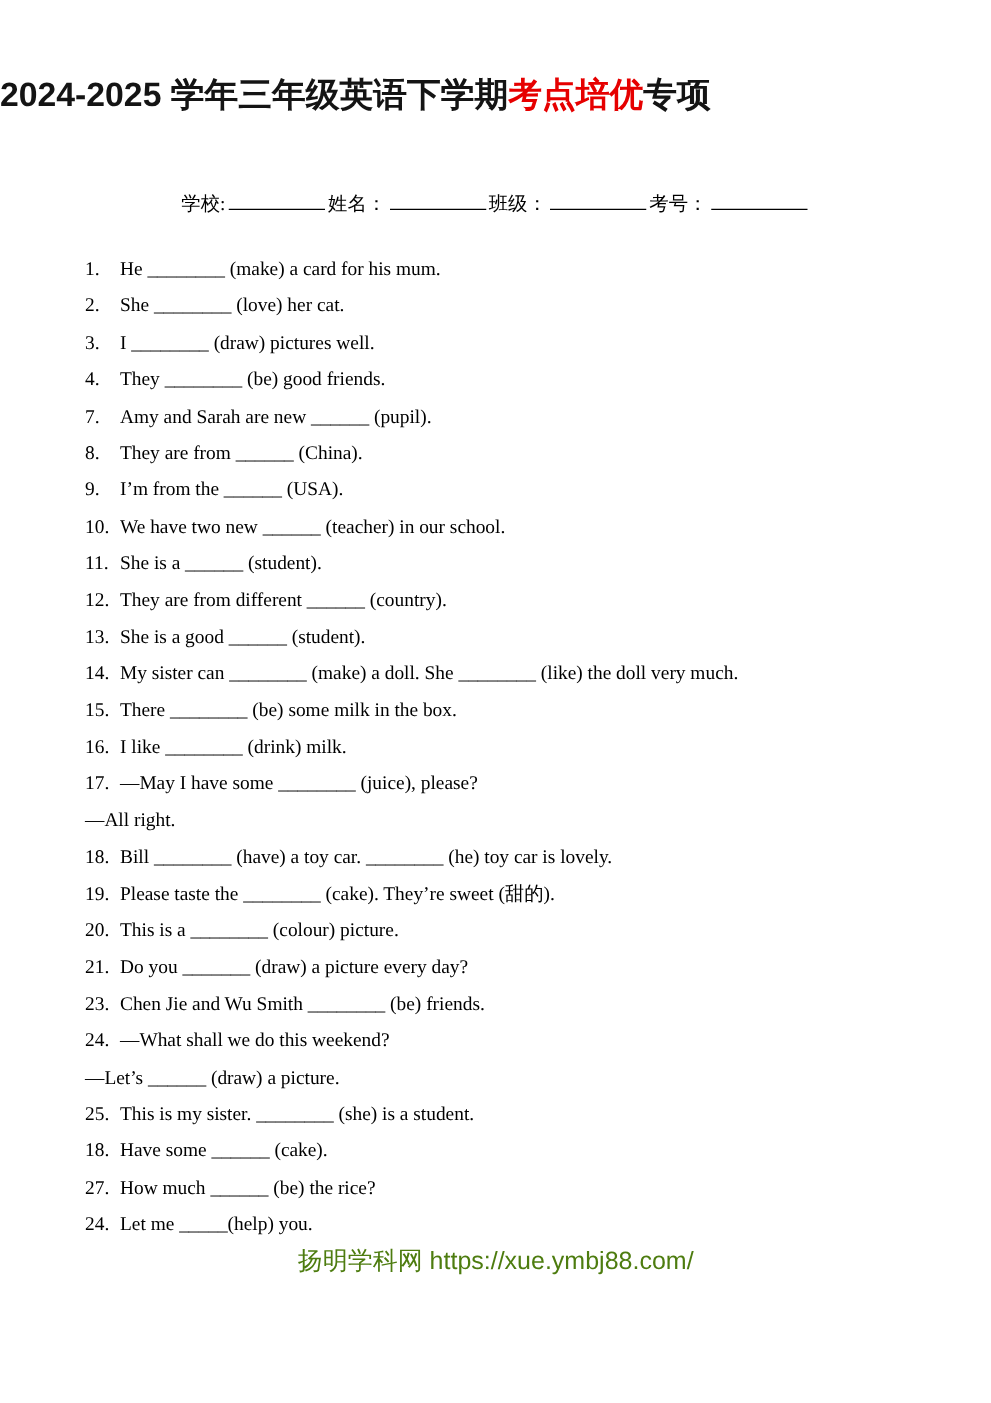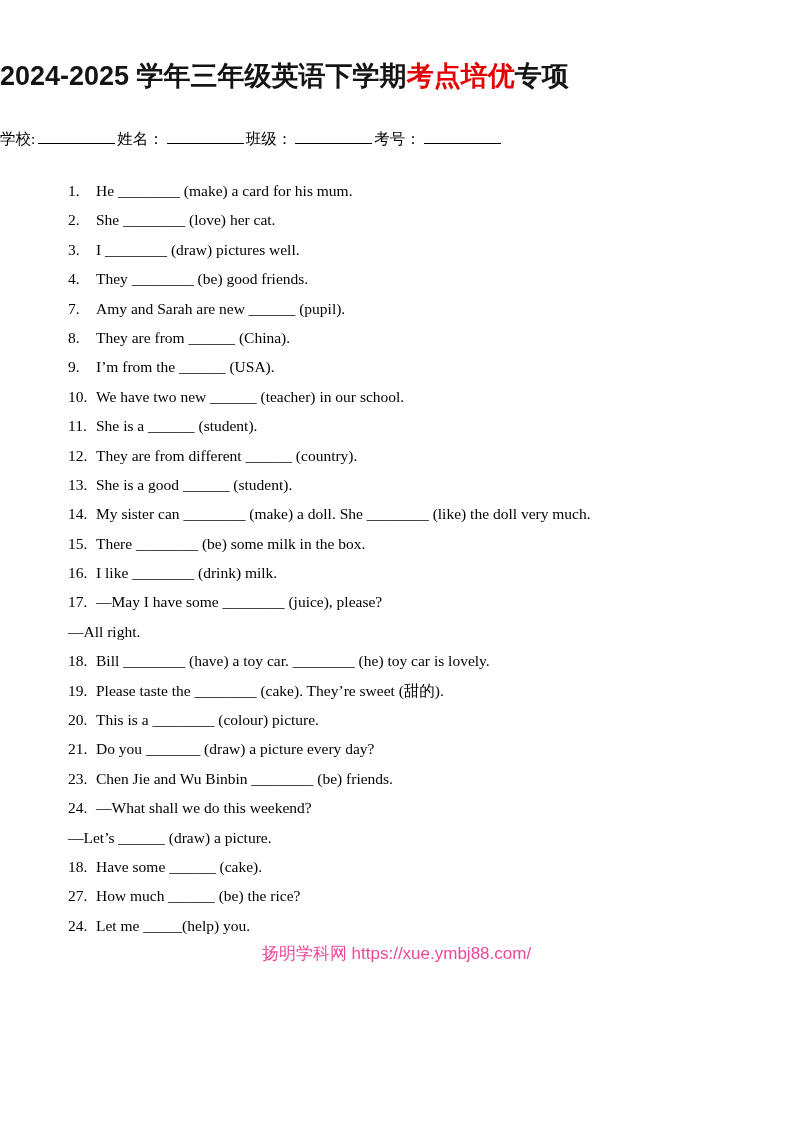--- a/index.html
+++ b/index.html
@@ -16,21 +16,22 @@
     font-family:"Liberation Sans","DejaVu Sans",sans-serif;
     font-weight:bold;
     font-size:27px;
     line-height:34px;
     color:#141414;
     letter-spacing:0;
     white-space:nowrap;
   }
   .title .red{color:#e60000;}
   .student-row{
-    margin-top:35px;
+    margin-top:60px;
+    text-align:center;
     font-size:15.5px;
     line-height:22px;
     white-space:nowrap;
   }
   .si-field{display:inline-block;}
   .si-label{display:inline-block;}
   .si-blank{
     display:inline-block;
     width:77px;
     height:14px;
@@ -49,23 +50,23 @@
   }
   .q-num{
     display:inline-block;
     min-width:28px;
   }
   .q-num:empty{display:none;}
   .footer{
     margin-top:2px;
     text-align:center;
     font-family:"Liberation Sans","DejaVu Sans",sans-serif;
-    font-size:17px;
+    font-size:20px;
     line-height:24px;
-    color:#ec4899;
+    color:#4d7c0f;
     white-space:nowrap;
   }
 </style>
 </head>
 <body>
 
 <div class="page">
 
   <div class="title"><span>2024-2025 学年三年级英语下学期</span><span class="red">考点培优</span><span>专项</span></div>
 
@@ -87,23 +88,24 @@
     <div class="q-line"><span class="q-num">13.</span><span class="q-text">She is a good ______ (student).</span></div>
     <div class="q-line"><span class="q-num">14.</span><span class="q-text">My sister can ________ (make) a doll. She ________ (like) the doll very much.</span></div>
     <div class="q-line"><span class="q-num">15.</span><span class="q-text">There ________ (be) some milk in the box.</span></div>
     <div class="q-line"><span class="q-num">16.</span><span class="q-text">I like ________ (drink) milk.</span></div>
     <div class="q-line"><span class="q-num">17.</span><span class="q-text">—May I have some ________ (juice), please?</span></div>
     <div class="q-line"><span class="q-text">—All right.</span></div>
     <div class="q-line"><span class="q-num">18.</span><span class="q-text">Bill ________ (have) a toy car. ________ (he) toy car is lovely.</span></div>
     <div class="q-line"><span class="q-num">19.</span><span class="q-text">Please taste the ________ (cake). They’re sweet (甜的).</span></div>
     <div class="q-line"><span class="q-num">20.</span><span class="q-text">This is a ________ (colour) picture.</span></div>
     <div class="q-line"><span class="q-num">21.</span><span class="q-text">Do you _______ (draw) a picture every day?</span></div>
-    <div class="q-line"><span class="q-num">23.</span><span class="q-text">Chen Jie and Wu Binbin ________ (be) friends.</span></div>
+    <div class="q-line"><span class="q-num">23.</span><span class="q-text">Chen Jie and Wu Smith ________ (be) friends.</span></div>
     <div class="q-line"><span class="q-num">24.</span><span class="q-text">—What shall we do this weekend?</span></div>
     <div class="q-line"><span class="q-text">—Let’s ______ (draw) a picture.</span></div>
+    <div class="q-line"><span class="q-num">25.</span><span class="q-text">This is my sister. ________ (she) is a student.</span></div>
     <div class="q-line"><span class="q-num">18.</span><span class="q-text">Have some ______ (cake).</span></div>
     <div class="q-line"><span class="q-num">27.</span><span class="q-text">How much ______ (be) the rice?</span></div>
     <div class="q-line"><span class="q-num">24.</span><span class="q-text">Let me _____(help) you.</span></div>
   </div>
 
   <div class="footer">扬明学科网 https://xue.ymbj88.com/</div>
 
 </div>
 
 </body></html>

